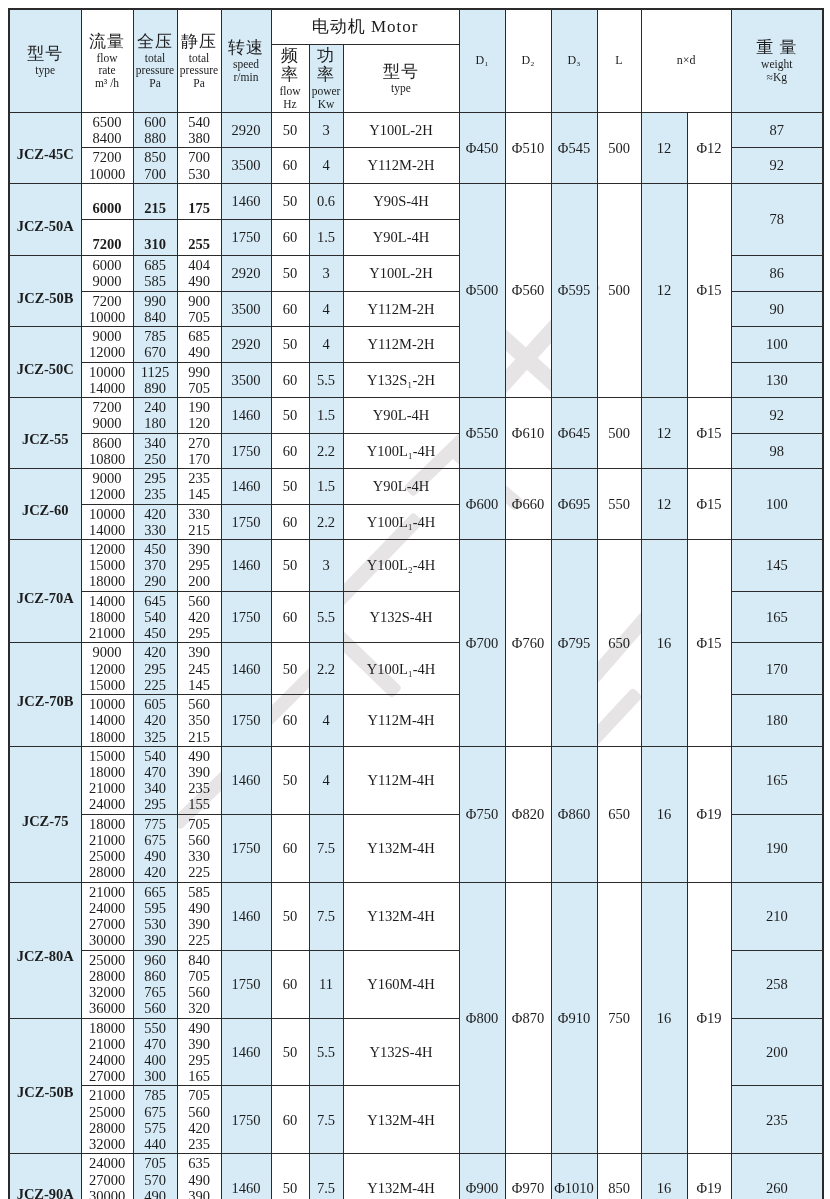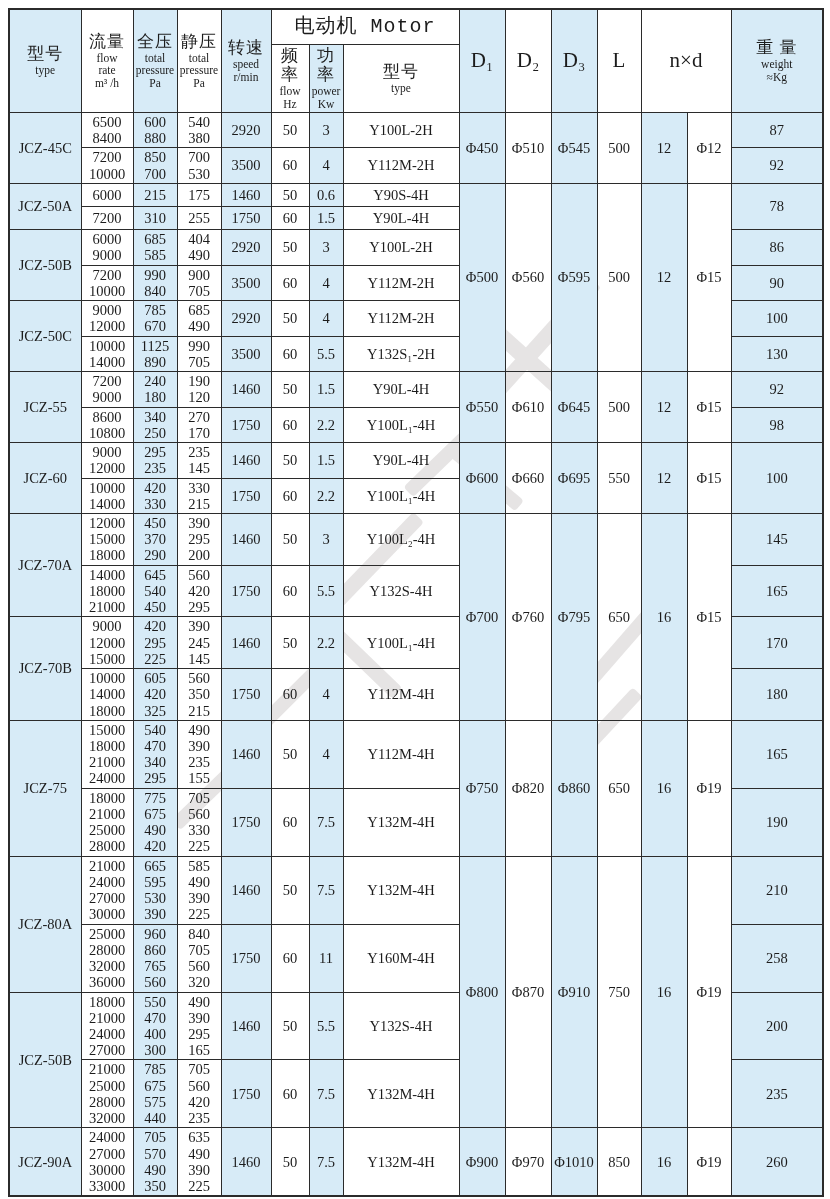--- a/index.html
+++ b/index.html
@@ -19,24 +19,24 @@
     text-align:center;vertical-align:middle;
     padding:1px 1px;font-weight:normal;
     font-size:14.5px;line-height:1.12;
     overflow:hidden;
   }
   .blue{background:#d7ebf7;}
   thead tr.r1 th{height:32px;}
   thead tr.r2 th{height:64px;}
   .zh{display:block;font-size:17px;letter-spacing:1px;}
   .en{display:block;font-size:11.5px;line-height:1.12;white-space:pre-line;margin-top:1px;}
-  .lbl{font-size:21px;}
-  .motor-top{font-size:20px;letter-spacing:1px;font-family:Liberation Mono, monospace;}
+  .lbl{font-size:12px;}
+  .motor-top{font-size:17px;letter-spacing:1px;}
   .vals{white-space:pre-line;}
-  td.pad1{padding-top:3px;padding-bottom:3px;}
+  td.pad1{padding-top:16px;padding-bottom:3px;font-weight:bold;}
   
   .watermark{position:absolute;left:0;top:0;width:100%;height:100%;pointer-events:none;opacity:.28;}
   .wm-stroke{position:absolute;background:#a7a0a0;border-radius:4px;}
 </style>
 </head>
 <body>
 
 <div class="page">
 
   <div class="watermark">

